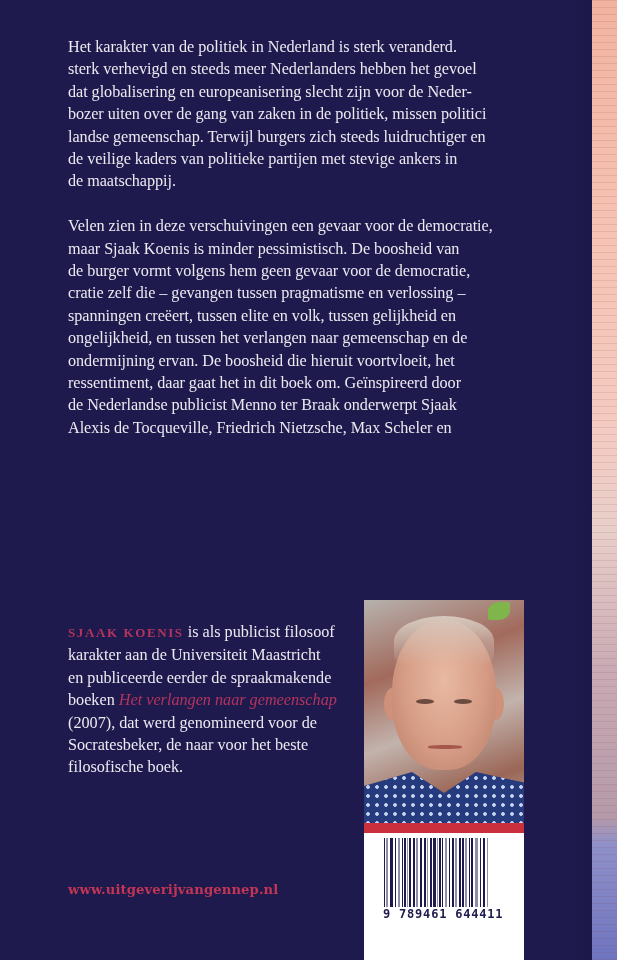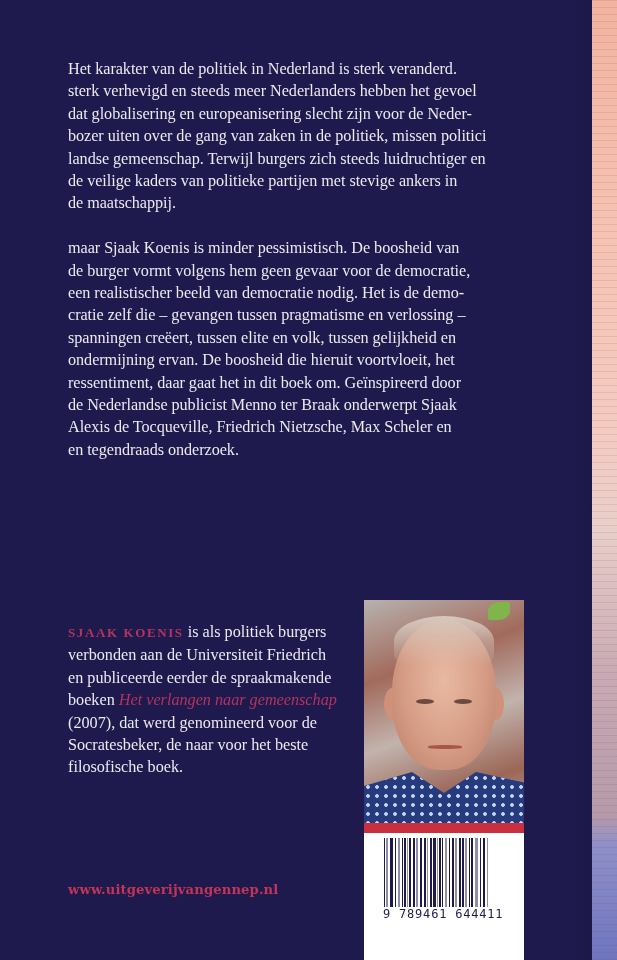--- a/index.html
+++ b/index.html
@@ -9,21 +9,21 @@
     font-family: "DejaVu Serif", "Liberation Serif", serif;
   }
   .cover { position: absolute; left: 0; top: 0; width: 592px; height: 960px; background: #1e1a4d; }
   .spine-shadow { position: absolute; left: 570px; top: 0; width: 22px; height: 960px;
     background: linear-gradient(to right, #1e1a4d, #1b1747); }
   .edge-strip { position: absolute; left: 592px; top: 0; width: 25px; height: 960px;
     background: linear-gradient(to bottom, #f2b3a0 0%, #f6c3b4 25%, #f4cbc2 45%, #e9cfca 55%, #c9aab4 70%, #b69aa9 85%, #8f90c9 88%, #6f74bf 100%); }
   .edge-strip::after { content: ""; position: absolute; inset: 0;
     background: repeating-linear-gradient(to bottom, rgba(120,60,70,0.12) 0 1px, transparent 1px 7px); }
 
-  .blurb { position: absolute; left: 68px; top: 58px; width: 470px;
+  .blurb { position: absolute; left: 68px; top: 36px; width: 470px;
     color: #ede9f1; font-family: "Liberation Serif", "DejaVu Serif", serif;
     font-size: 16.2px; line-height: 22.4px; letter-spacing: -0.05px; }
   .blurb p { margin: 0; }
   .blurb p + p { margin-top: 22.4px; }
   .line { display: block; white-space: nowrap; }
 
   .bio { position: absolute; left: 68px; top: 621px; width: 290px;
     color: #ede9f1; font-family: "Liberation Serif", "DejaVu Serif", serif;
     font-size: 16.2px; line-height: 22.4px; }
   .bio .name { color: #b4345d; font-variant: small-caps; letter-spacing: 1.6px; font-size: 13px; text-transform: uppercase; font-weight: bold; }
@@ -39,21 +39,21 @@
   .photo .ear-l { position: absolute; left: 20px; top: 88px; width: 16px; height: 32px; border-radius: 50%; background: #cf9179; }
   .photo .ear-r { position: absolute; left: 124px; top: 88px; width: 16px; height: 32px; border-radius: 50%; background: #cf9179; }
   .photo .eye-l, .photo .eye-r { position: absolute; top: 99px; width: 18px; height: 5px; border-radius: 50%; background: #6b4a40; }
   .photo .eye-l { left: 52px; } .photo .eye-r { left: 90px; }
   .photo .mouth { position: absolute; left: 64px; top: 145px; width: 34px; height: 4px; border-radius: 40%; background: #a4574a; }
   .photo .shirt { position: absolute; left: 0; top: 165px; width: 160px; height: 70px;
     background: radial-gradient(circle at 4px 4px, #c9d4f0 1.5px, transparent 2.2px) 0 0 / 9px 9px, #263b7e;
     clip-path: polygon(0 30%, 30% 10%, 50% 40%, 70% 10%, 100% 25%, 100% 100%, 0 100%); }
 
   .red-band { position: absolute; left: 364px; top: 823px; width: 160px; height: 10px; background: #c92f3c; }
-  .barcode-panel { position: absolute; left: 364px; top: 833px; width: 160px; height: 127px; background: #ffffff; }
+  .barcode-panel { position: absolute; left: 364px; top: 833px; width: 160px; height: 127px; background: #ffffff; font-weight: bold; }
   .barcode { position: absolute; left: 20px; top: 5px; width: 120px; height: 80px; display: flex; align-items: stretch; }
   .barcode span { display: block; height: 100%; }
   .isbn { position: absolute; left: 18px; top: 74px; font-family: "DejaVu Sans Mono", "Liberation Mono", monospace;
     font-size: 12px; color: #1e1a4d; letter-spacing: 0.8px; background: #fff; padding: 0 1px; white-space: pre; }
 
   .url { position: absolute; left: 68px; top: 882px; color: #c23555;
     font-family: "DejaVu Serif", "Liberation Serif", serif; font-weight: bold; font-size: 13.2px; letter-spacing: 0.1px; }
 </style>
 </head>
 <body>
@@ -66,36 +66,36 @@
   <p>
     <span class="line">Het karakter van de politiek in Nederland is sterk veranderd.</span>
     <span class="line">sterk verhevigd en steeds meer Nederlanders hebben het gevoel</span>
     <span class="line">dat globalisering en europeanisering slecht zijn voor de Neder-</span>
     <span class="line">bozer uiten over de gang van zaken in de politiek, missen politici</span>
     <span class="line">landse gemeenschap. Terwijl burgers zich steeds luidruchtiger en</span>
     <span class="line">de veilige kaders van politieke partijen met stevige ankers in</span>
     <span class="line">de maatschappij.</span>
   </p>
   <p>
+    <span class="line">Velen zien in deze verschuivingen een gevaar voor de democratie,</span>
     <span class="line">maar Sjaak Koenis is minder pessimistisch. De boosheid van</span>
     <span class="line">de burger vormt volgens hem geen gevaar voor de democratie,</span>
-    <span class="line">een realistischer beeld van democratie nodig. Het is de demo-</span>
     <span class="line">cratie zelf die – gevangen tussen pragmatisme en verlossing –</span>
     <span class="line">spanningen creëert, tussen elite en volk, tussen gelijkheid en</span>
+    <span class="line">ongelijkheid, en tussen het verlangen naar gemeenschap en de</span>
     <span class="line">ondermijning ervan. De boosheid die hieruit voortvloeit, het</span>
     <span class="line">ressentiment, daar gaat het in dit boek om. Geïnspireerd door</span>
     <span class="line">de Nederlandse publicist Menno ter Braak onderwerpt Sjaak</span>
     <span class="line">Alexis de Tocqueville, Friedrich Nietzsche, Max Scheler en</span>
-    <span class="line">en tegendraads onderzoek.</span>
   </p>
 </div>
 
 <div class="bio">
-  <span class="line"><span class="name">Sjaak Koenis</span><span> is als politiek burgers</span></span>
-  <span class="line">verbonden aan de Universiteit Friedrich</span>
+  <span class="line"><span class="name">Sjaak Koenis</span><span> is als publicist filosoof</span></span>
+  <span class="line">karakter aan de Universiteit Maastricht</span>
   <span class="line">en publiceerde eerder de spraakmakende</span>
   <span class="line"><span>boeken </span><span class="title-ital">Het verlangen naar gemeenschap</span></span>
   <span class="line">(2007), dat werd genomineerd voor de</span>
   <span class="line">Socratesbeker, de naar voor het beste</span>
   <span class="line">filosofische boek.</span>
 </div>
 
 <div class="photo" title="Portrait of Sjaak Koenis">
   <div class="leaf"></div>
   <div class="ear-l"></div>

